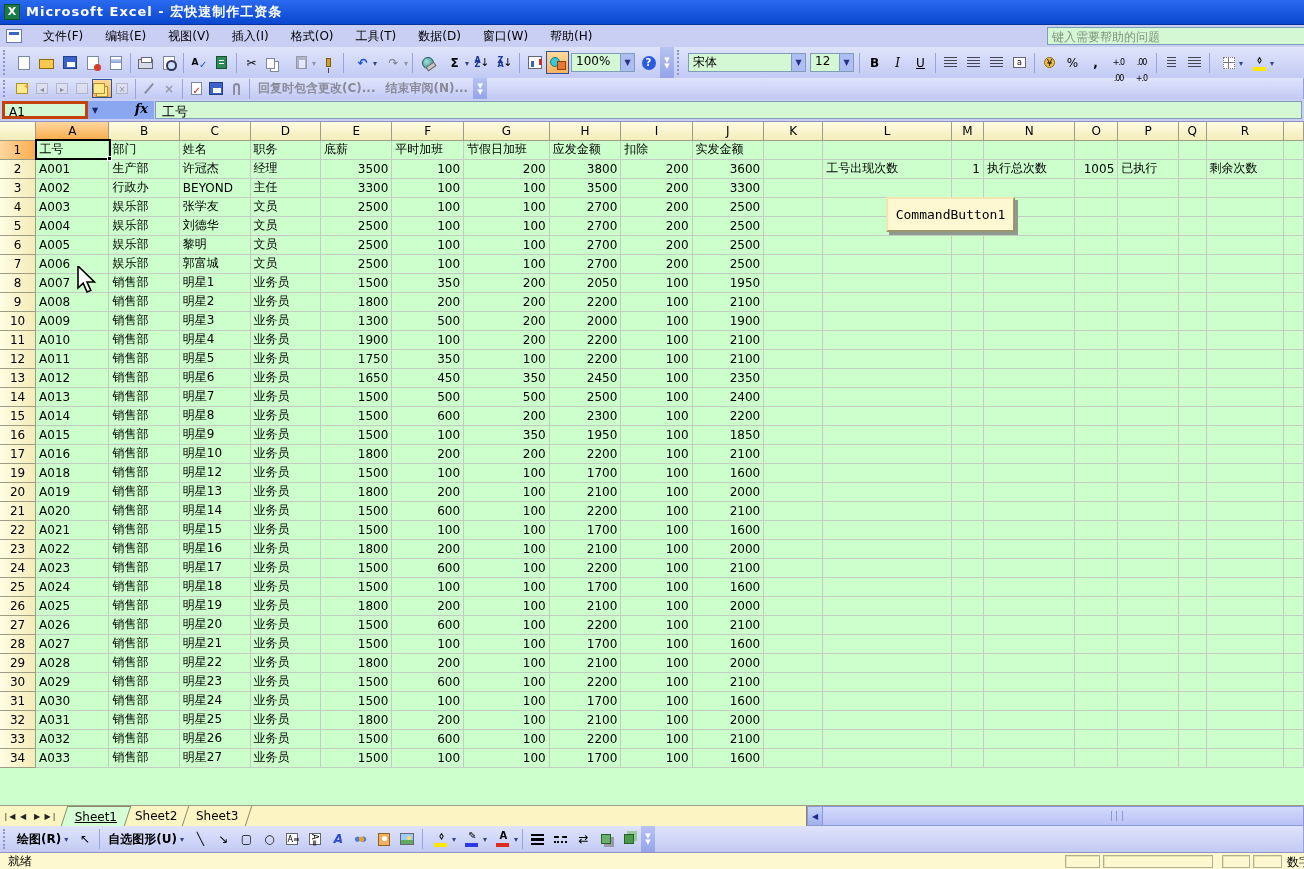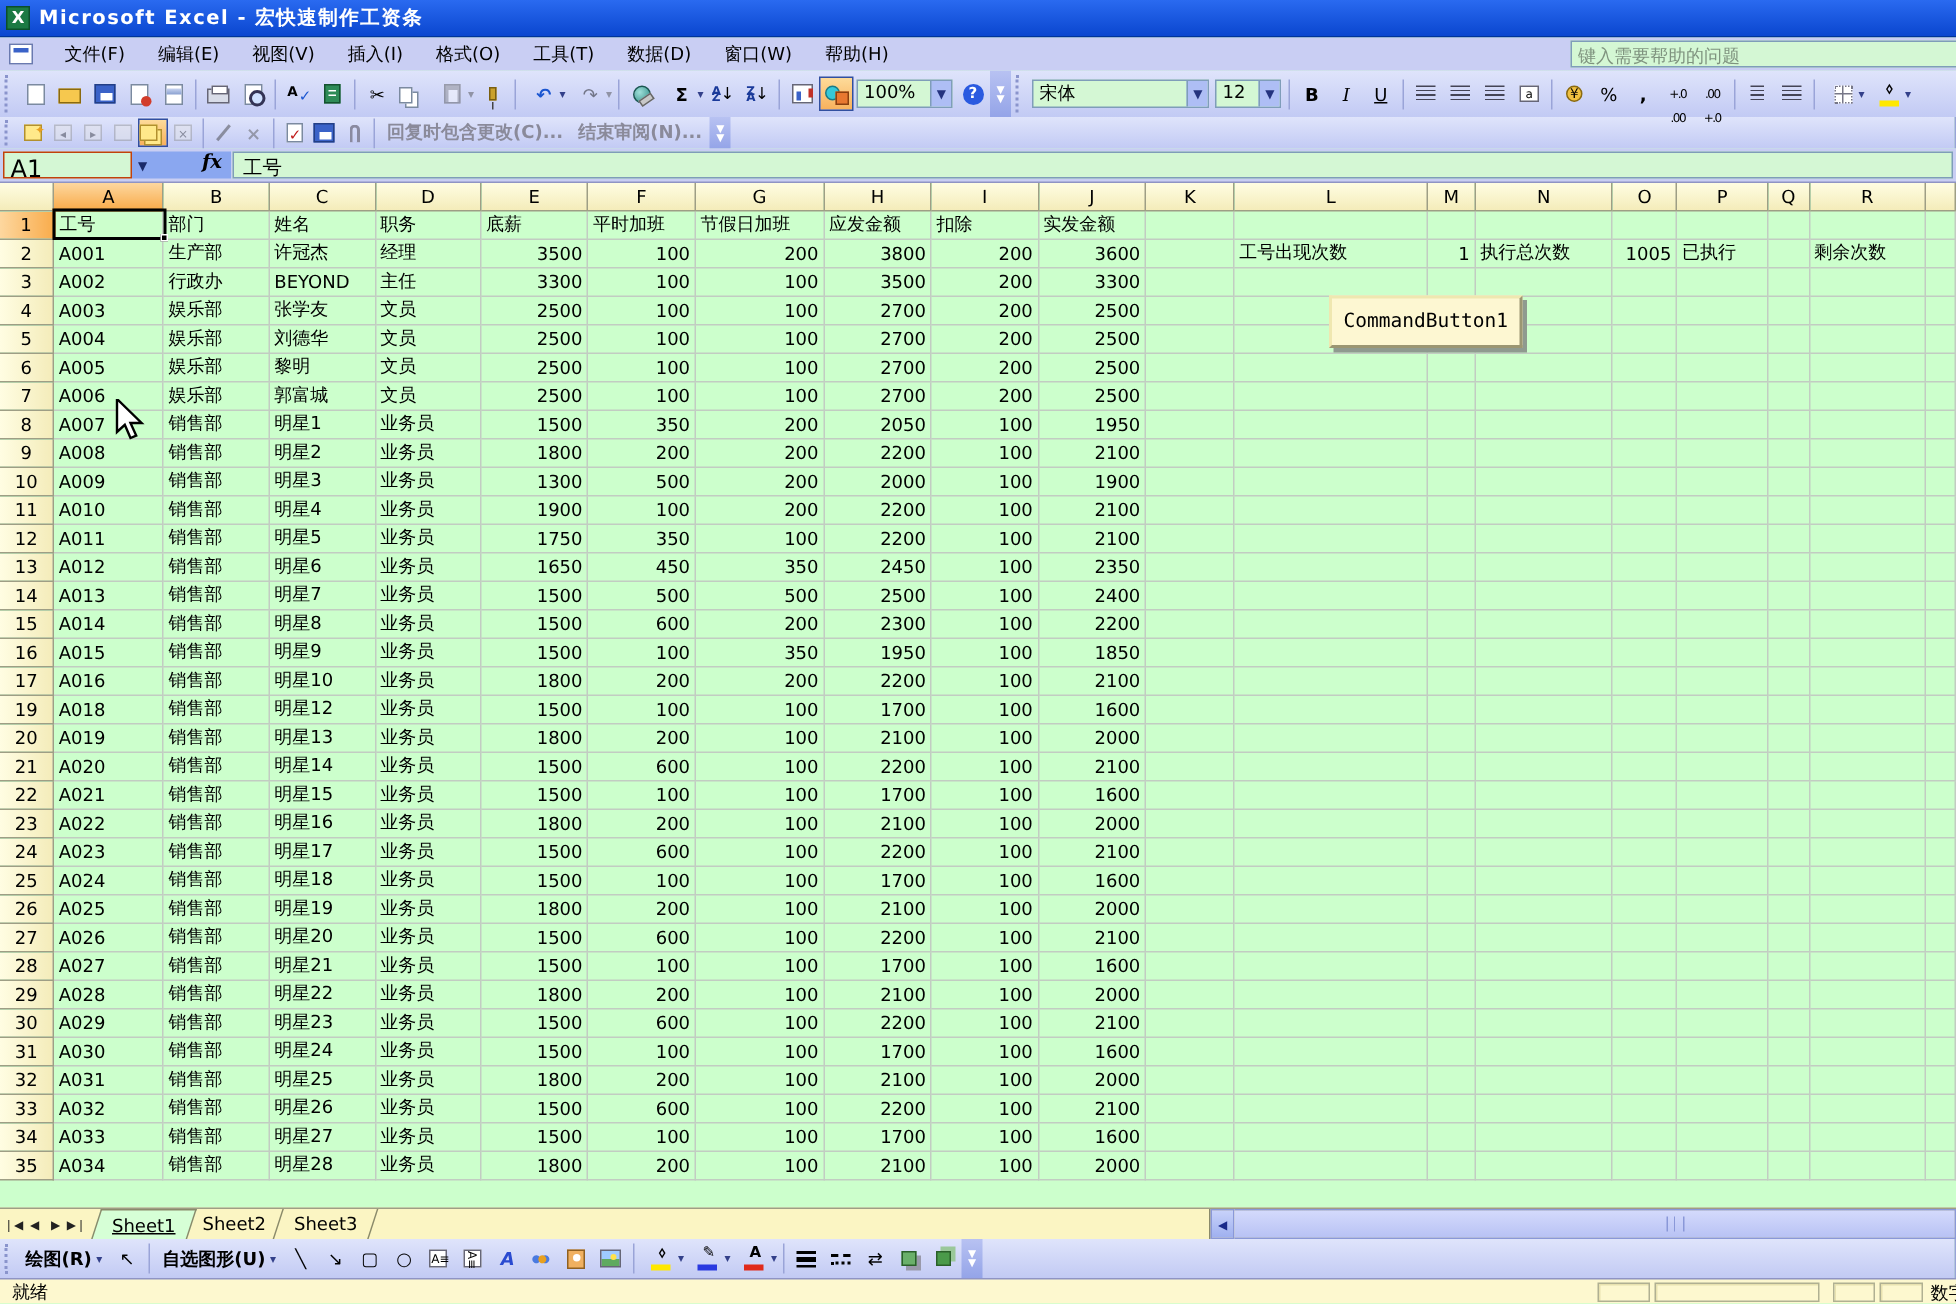--- a/index.html
+++ b/index.html
@@ -95,21 +95,21 @@
   .g-textbox { width:12px; height:12px; margin:2px auto; background:#fff; border:1px solid #667; font-size:8px; line-height:12px; }
   .g-diagram::before { content:"●●"; color:#4a7ae0; font-size:7px; position:absolute; top:0; left:1px; }
   .g-diagram::after { content:"●"; color:#e8a020; font-size:7px; position:absolute; bottom:0; left:5px; }
   .g-clipart { width:12px; height:13px; margin:1px auto; background:#f0b060; border:1px solid #906020; }
   .g-clipart::after { content:""; position:absolute; left:3px; top:2px; width:5px; height:5px; border-radius:50%; background:#fff; }
   .g-picture { width:14px; height:12px; margin:2px auto; border:1px solid #667; background:linear-gradient(#9ecbff 55%,#5faa5f 55%); }
   .g-picture::after { content:""; position:absolute; right:2px; top:2px; width:4px; height:4px; border-radius:50%; background:#ffe24a; }
 
   
   .formulabar { height:23px; background:#c9cef3; display:flex; align-items:stretch; flex:0 0 auto; border-bottom:1px solid #8f94c4; }
-  .namebox { width:86px; background:#d4f7d4; border:1px solid #c2410c; margin:2px 0 2px 2px; padding:1px 4px; font-size:16px; }
+  .namebox { width:86px; background:#d4f7d4; border:3px solid #c2410c; margin:2px 0 2px 2px; padding:1px 4px; font-size:12px; }
   .name-dd { width:14px; margin:2px 0; background:#8aa7f0; color:#1a2a6a; font-size:8px; display:flex; align-items:center; justify-content:center; }
   .fx-zone { width:52px; background:#8aa7f0; margin:2px 0; display:flex; align-items:flex-start; justify-content:flex-end; padding-right:6px; }
   .fx { font-style:italic; font-family:"DejaVu Serif",serif; font-weight:bold; font-size:13px; }
   .formula-field { flex:1; background:#d4f7d4; border:1px solid #7f9db9; margin:2px 2px 2px 1px; padding:1px 6px; font-size:13px; }
 
   
   .gridwrap { height:683px; position:relative; overflow:hidden; background:#ccffcc; flex:0 0 auto; }
   table.grid { border-collapse:collapse; table-layout:fixed; }
   .grid td,.grid th { overflow:hidden; white-space:nowrap; font-weight:normal; }
   .hdr { background:linear-gradient(#fffde2,#f4ecba); border-right:1px solid #9e9e85; border-bottom:1px solid #9e9e85; text-align:center; font-size:12px; height:18px; }
@@ -1132,42 +1132,20 @@
             <td class="cell"></td>
             <td class="cell"></td>
             <td class="cell"></td>
             <td class="cell"></td>
             <td class="cell"></td>
             <td class="cell"></td>
             <td class="cell"></td>
             <td class="cell"></td>
             <td class="cell"></td>
           </tr>
-          <tr>
-            <td class="rowhdr">35</td>
-            <td class="cell">A034</td>
-            <td class="cell">销售部</td>
-            <td class="cell">明星28</td>
-            <td class="cell">业务员</td>
-            <td class="cell num">1800</td>
-            <td class="cell num">200</td>
-            <td class="cell num">100</td>
-            <td class="cell num">2100</td>
-            <td class="cell num">100</td>
-            <td class="cell num">2000</td>
-            <td class="cell"></td>
-            <td class="cell"></td>
-            <td class="cell"></td>
-            <td class="cell"></td>
-            <td class="cell"></td>
-            <td class="cell"></td>
-            <td class="cell"></td>
-            <td class="cell"></td>
-            <td class="cell"></td>
-          </tr>
         </tbody>
       </table>
     <div class="sel-border" id="selbox" style="left: 35px; top: 17px; width: 76px; height: 21px;">
         <div class="fill-handle"></div>
       </div>
     <div class="cmdbtn" id="cmdbtn" style="left:886px; top:75px; width:129px; height:35px;">CommandButton1</div>
     <svg class="cursor" style="left:76px; top:144px" width="24" height="28" viewBox="0 0 12 14">
       <path d="M1,0 L1,11 L3.6,8.6 L5.5,13 L7.4,12.2 L5.5,8 L9.2,8 Z" fill="#fff" stroke="#000" stroke-width="0.8"></path>
     </svg>
   </div>

